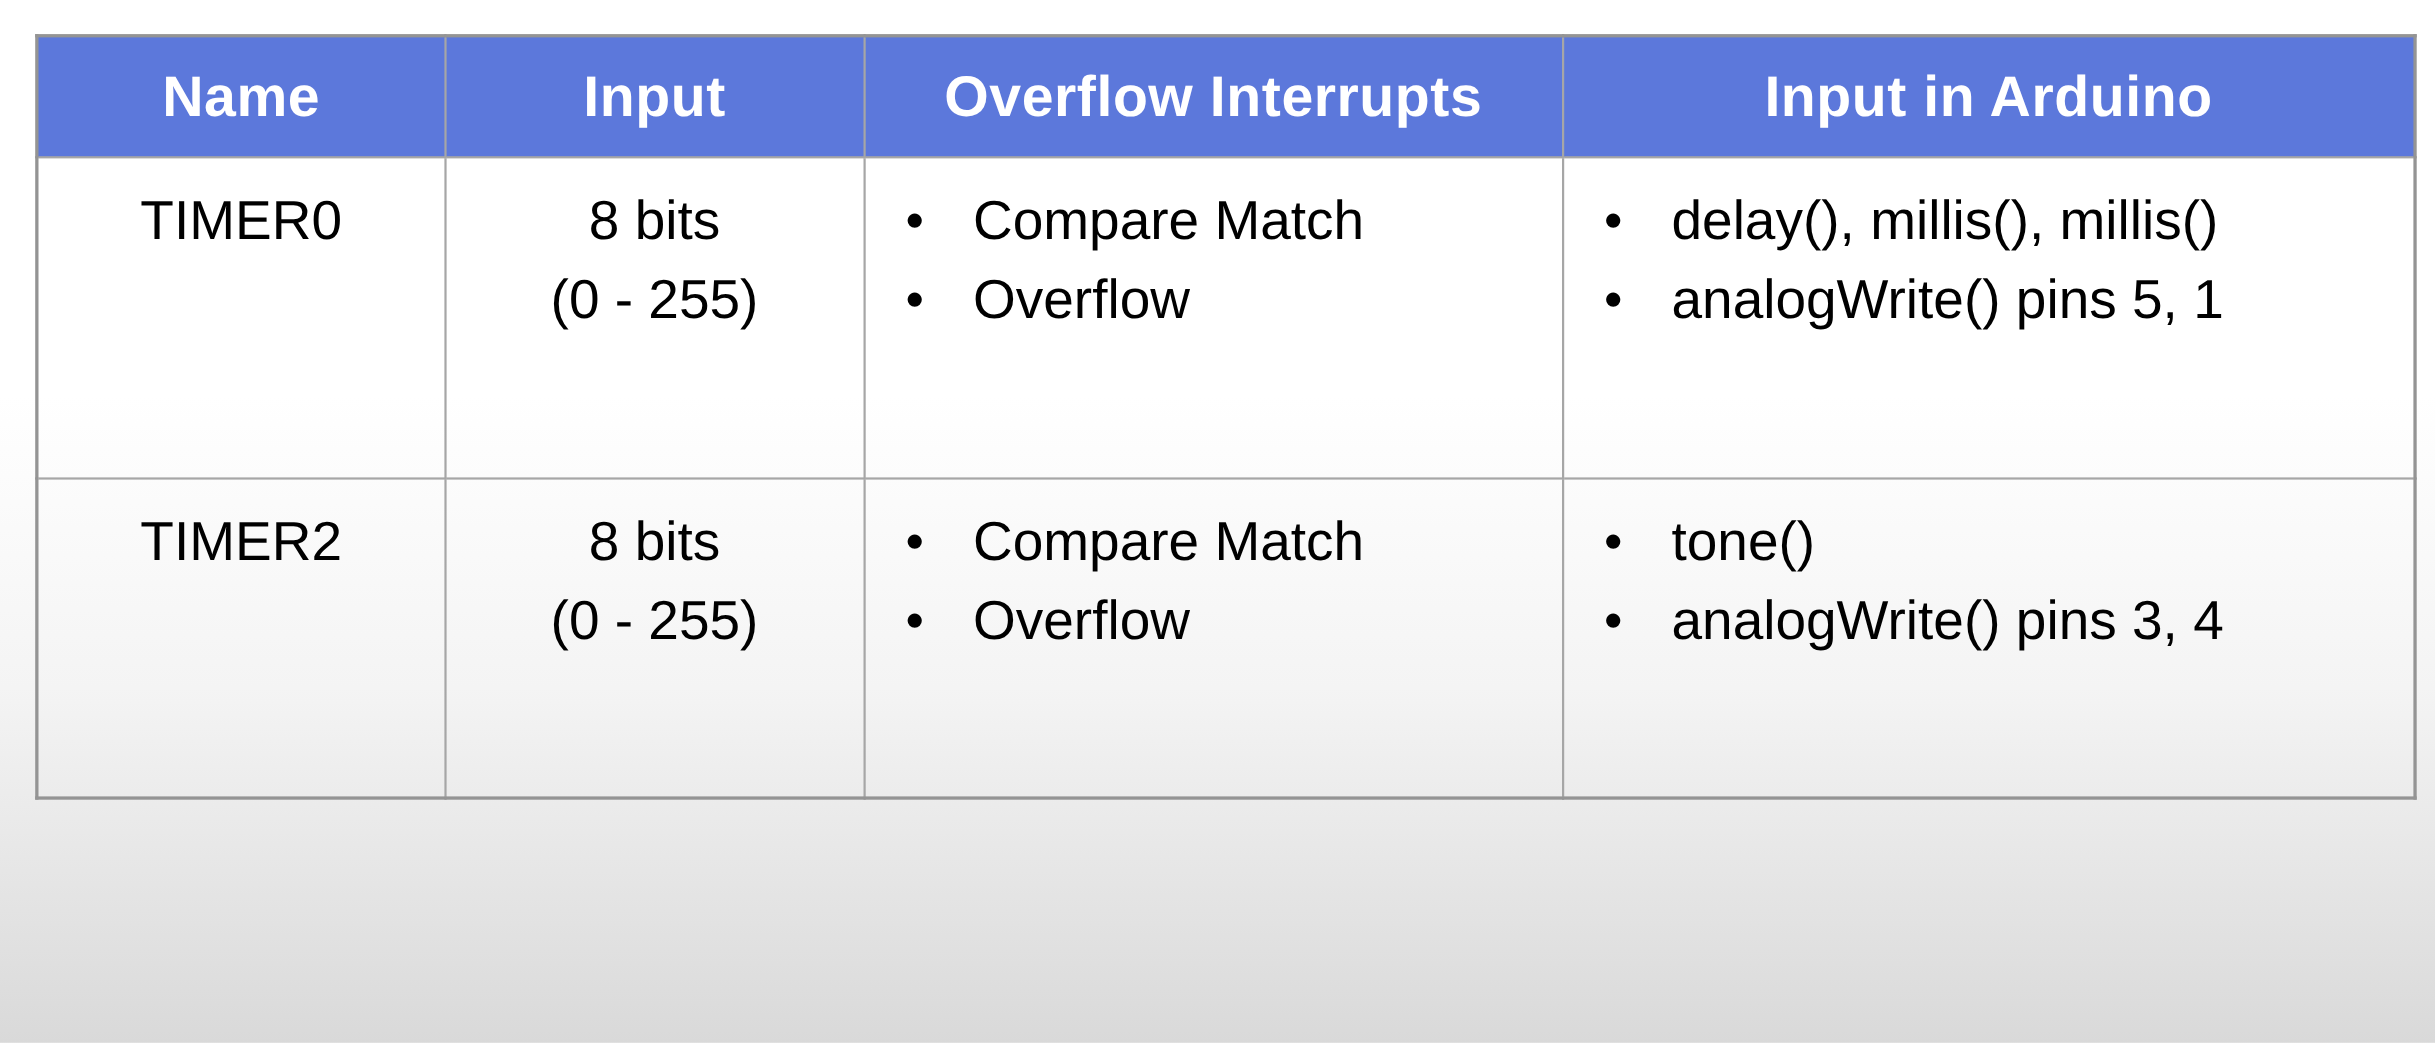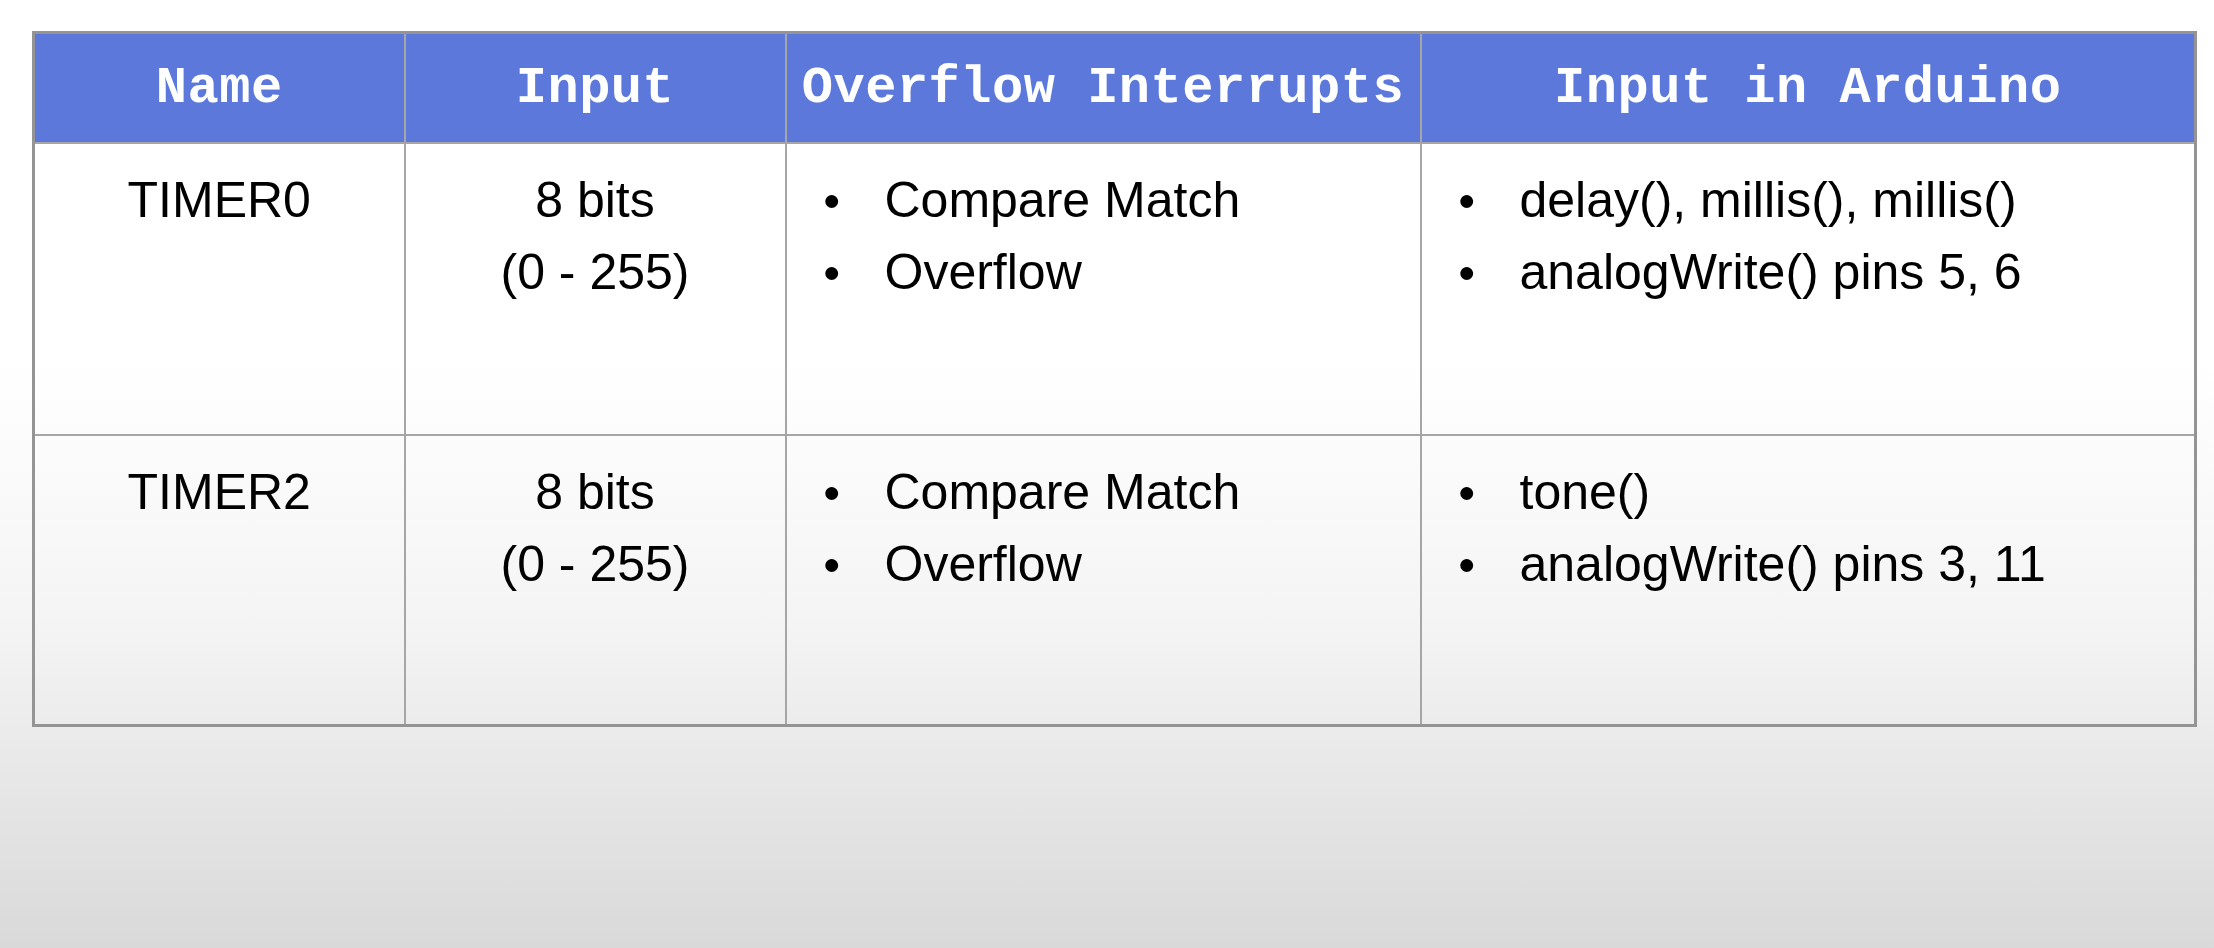--- a/index.html
+++ b/index.html
@@ -39,21 +39,20 @@
 
   th {
     background: var(--header-bg, #5c78db);
     color: var(--header-text, #ffffff);
     font-size: 52px;
     font-weight: bold;
     height: 106px;
     vertical-align: middle;
     border: 2px solid var(--border, #a6a6a6);
     letter-spacing: 0.5px;
-    font-family: Liberation Mono, monospace;
   }
   td {
     border: 2px solid var(--border, #a6a6a6);
     vertical-align: top;
     font-size: 50px;
     color: var(--body-text, #000000);
     background: transparent;
   }
   tr.r1 td { height: 269px; }
   tr.r2 td { height: 262px; }
@@ -116,38 +115,38 @@
         </td>
         <td class="cell-list">
           <ul class="blist">
             <li>Compare Match</li>
             <li>Overflow</li>
           </ul>
         </td>
         <td class="cell-list">
           <ul class="blist">
             <li>delay(), millis(), millis()</li>
-            <li>analogWrite() pins 5, 6</li>
+            <li>analogWrite() pins 5, 1</li>
           </ul>
         </td>
       </tr>
       <tr class="r3">
         <td class="cell-center">TIMER2</td>
         <td class="cell-center">
           <div>8 bits</div>
           <div>(0 - 255)</div>
         </td>
         <td class="cell-list">
           <ul class="blist">
             <li>Compare Match</li>
             <li>Overflow</li>
           </ul>
         </td>
         <td class="cell-list">
           <ul class="blist">
             <li>tone()</li>
-            <li>analogWrite() pins 3, 11</li>
+            <li>analogWrite() pins 3, 4</li>
           </ul>
         </td>
       </tr>
     </tbody>
   </table>
 </div>
 
 </body></html>

